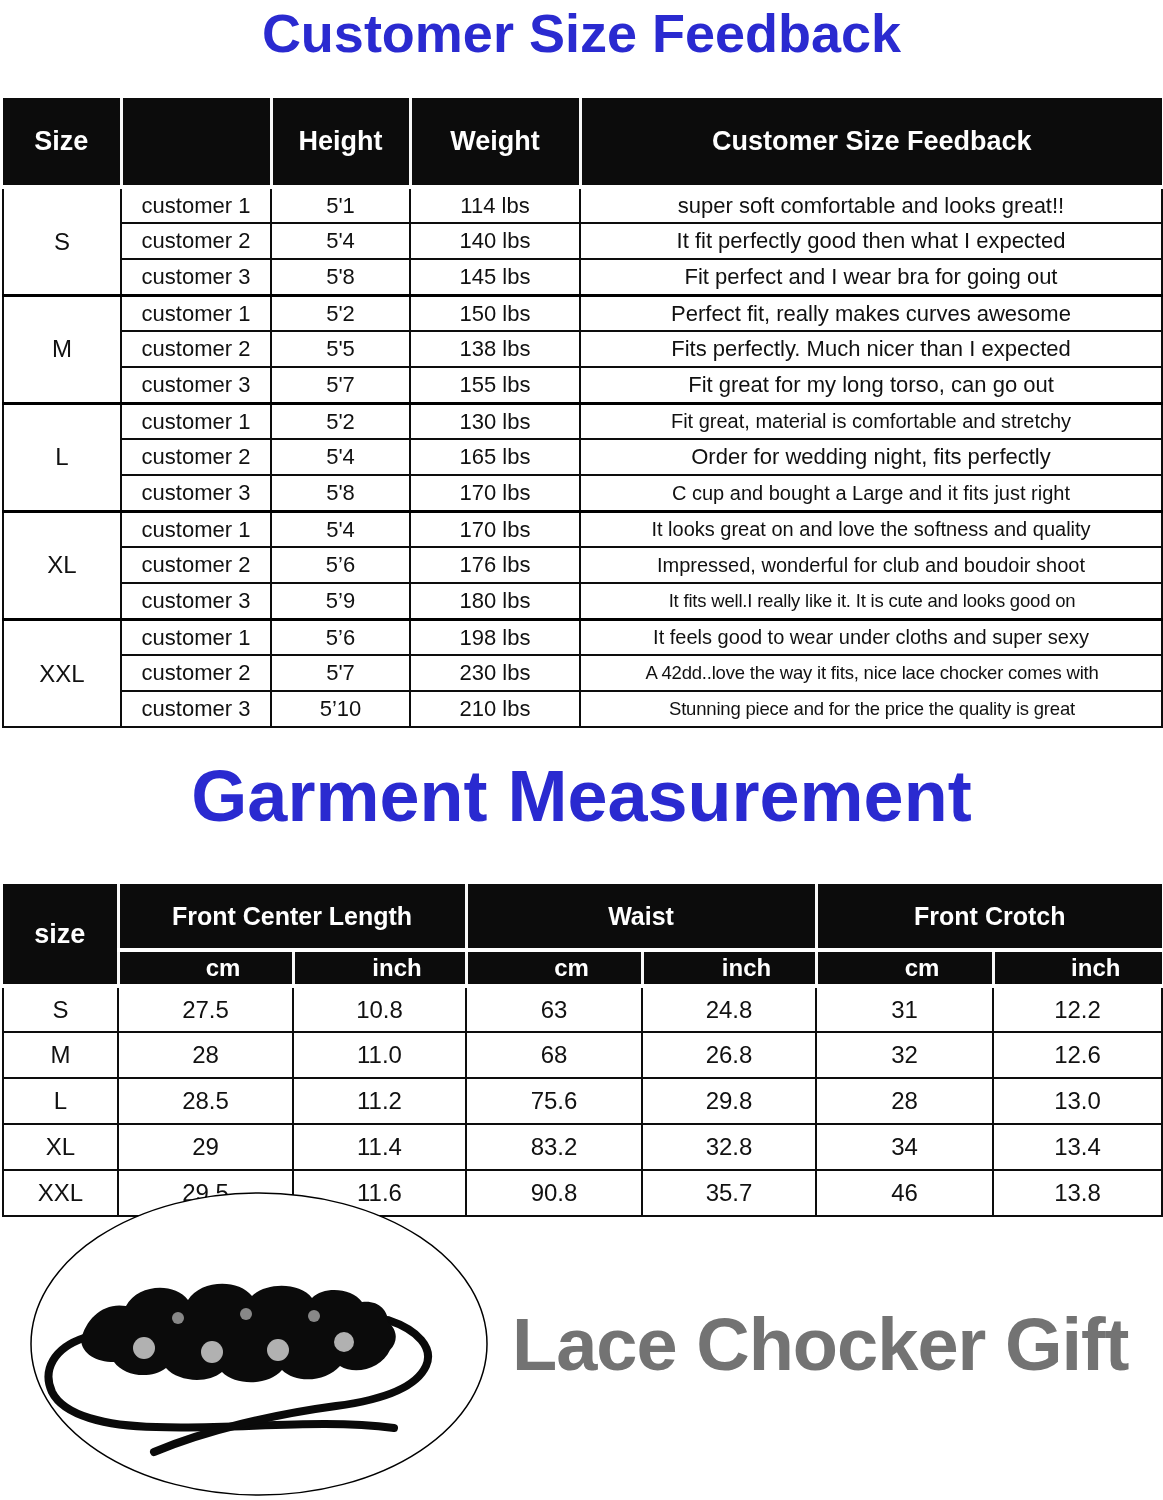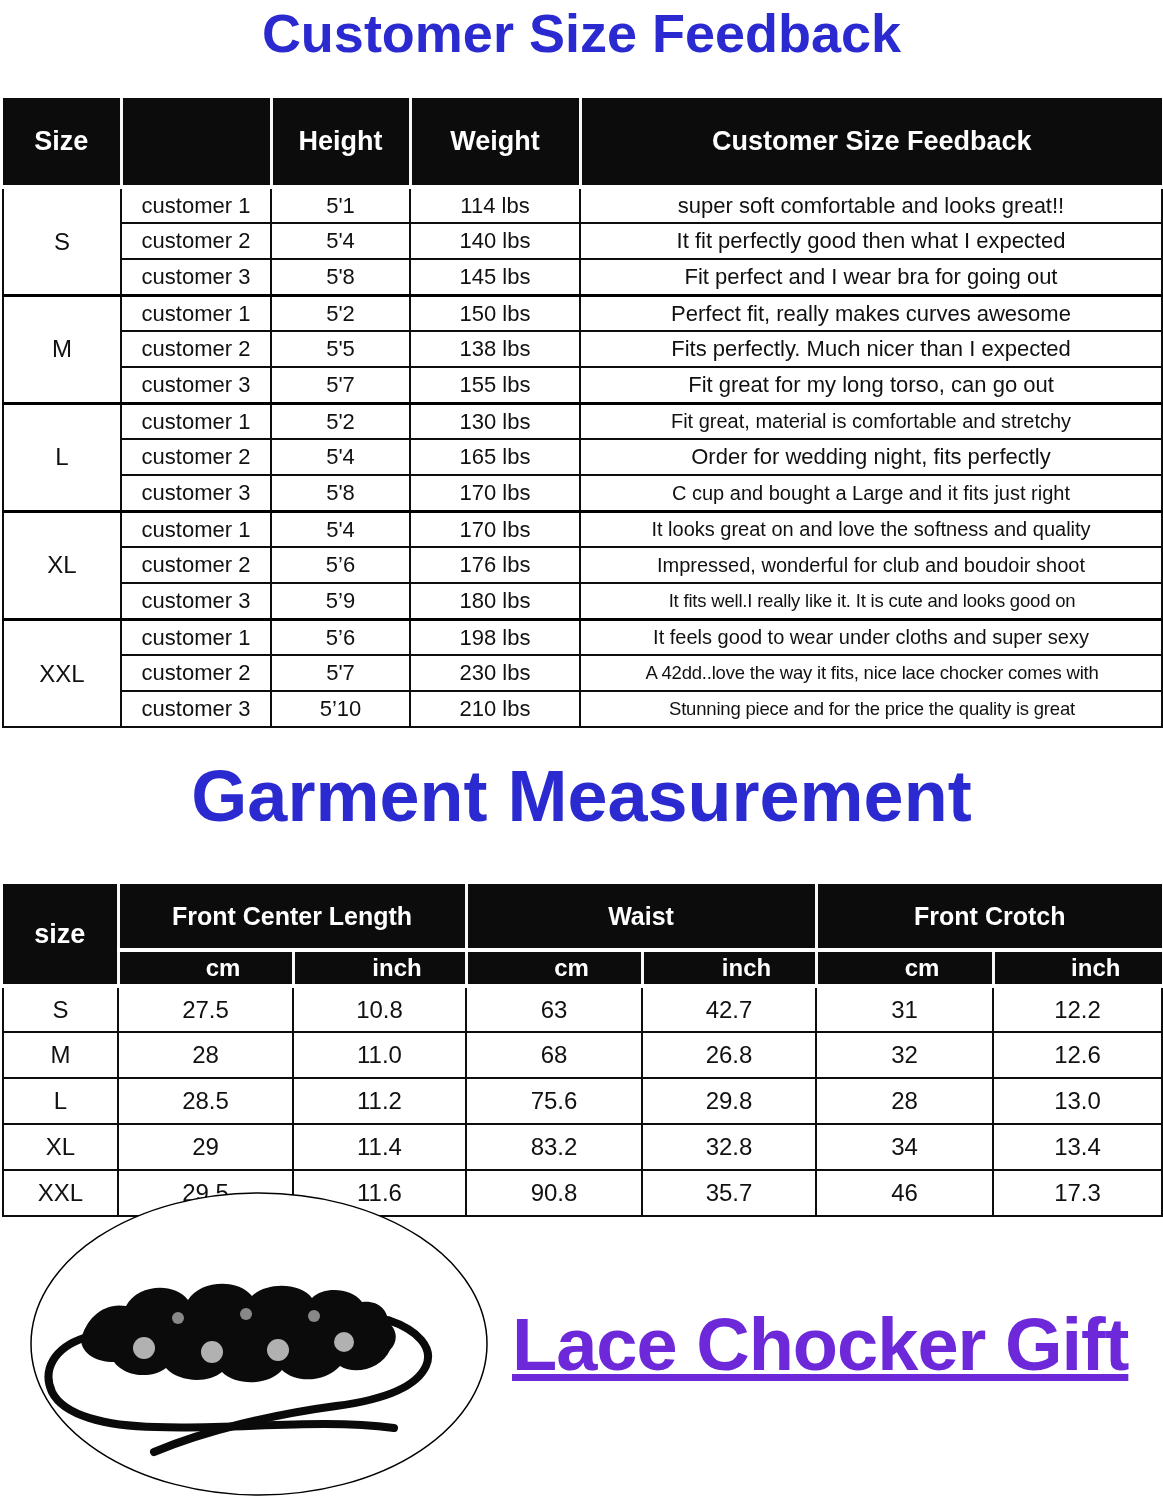--- a/index.html
+++ b/index.html
@@ -57,21 +57,21 @@
     white-space:nowrap; overflow:hidden;
   }
 
   .gift-image {
     position:absolute; left:26px; top:1190px;
     width:470px; height:310px;
   }
   .gift-label {
     position:absolute; left:512px; top:1302px;
     font-size:74px; font-weight:600; letter-spacing:-1px;
-    color:#6d28d9; white-space:nowrap;text-decoration:underline;
+    color:#737373; white-space:nowrap;
   }
 </style>
 </head>
 <body style="--title-blue: #2a2ad0; --header-bg: #0c0c0c; --header-text: #ffffff;">
 
 <h1 class="title title-feedback">Customer Size Feedback</h1>
 
 <table id="feedback-table">
   <colgroup>
     <col style="width:118px">
@@ -215,21 +215,21 @@
       <th class="unit-th">cm</th>
       <th class="unit-th">inch</th>
     </tr>
   </thead>
   <tbody>
       <tr>
         <td>S</td>
         <td>27.5</td>
         <td>10.8</td>
         <td>63</td>
-        <td>42.7</td>
+        <td>24.8</td>
         <td>31</td>
         <td>12.2</td>
       </tr>
       <tr>
         <td>M</td>
         <td>28</td>
         <td>11.0</td>
         <td>68</td>
         <td>26.8</td>
         <td>32</td>
@@ -253,21 +253,21 @@
         <td>34</td>
         <td>13.4</td>
       </tr>
       <tr>
         <td>XXL</td>
         <td>29.5</td>
         <td>11.6</td>
         <td>90.8</td>
         <td>35.7</td>
         <td>46</td>
-        <td>17.3</td>
+        <td>13.8</td>
       </tr>
     </tbody>
 </table>
 
 <svg class="gift-image" viewBox="0 0 470 310" xmlns="http://www.w3.org/2000/svg">
   <ellipse cx="233" cy="154" rx="228" ry="151" fill="#ffffff" stroke="#000" stroke-width="1.5"></ellipse>
 
   <path d="M58,148 C28,158 16,180 26,202 C38,226 80,236 130,237 C210,240 292,228 368,238" fill="none" stroke="#0a0a0a" stroke-width="8" stroke-linecap="round"></path>
   <path d="M362,130 C392,140 408,158 400,176 C390,198 356,210 310,216 C250,224 180,240 128,262" fill="none" stroke="#0a0a0a" stroke-width="8" stroke-linecap="round"></path>
 

